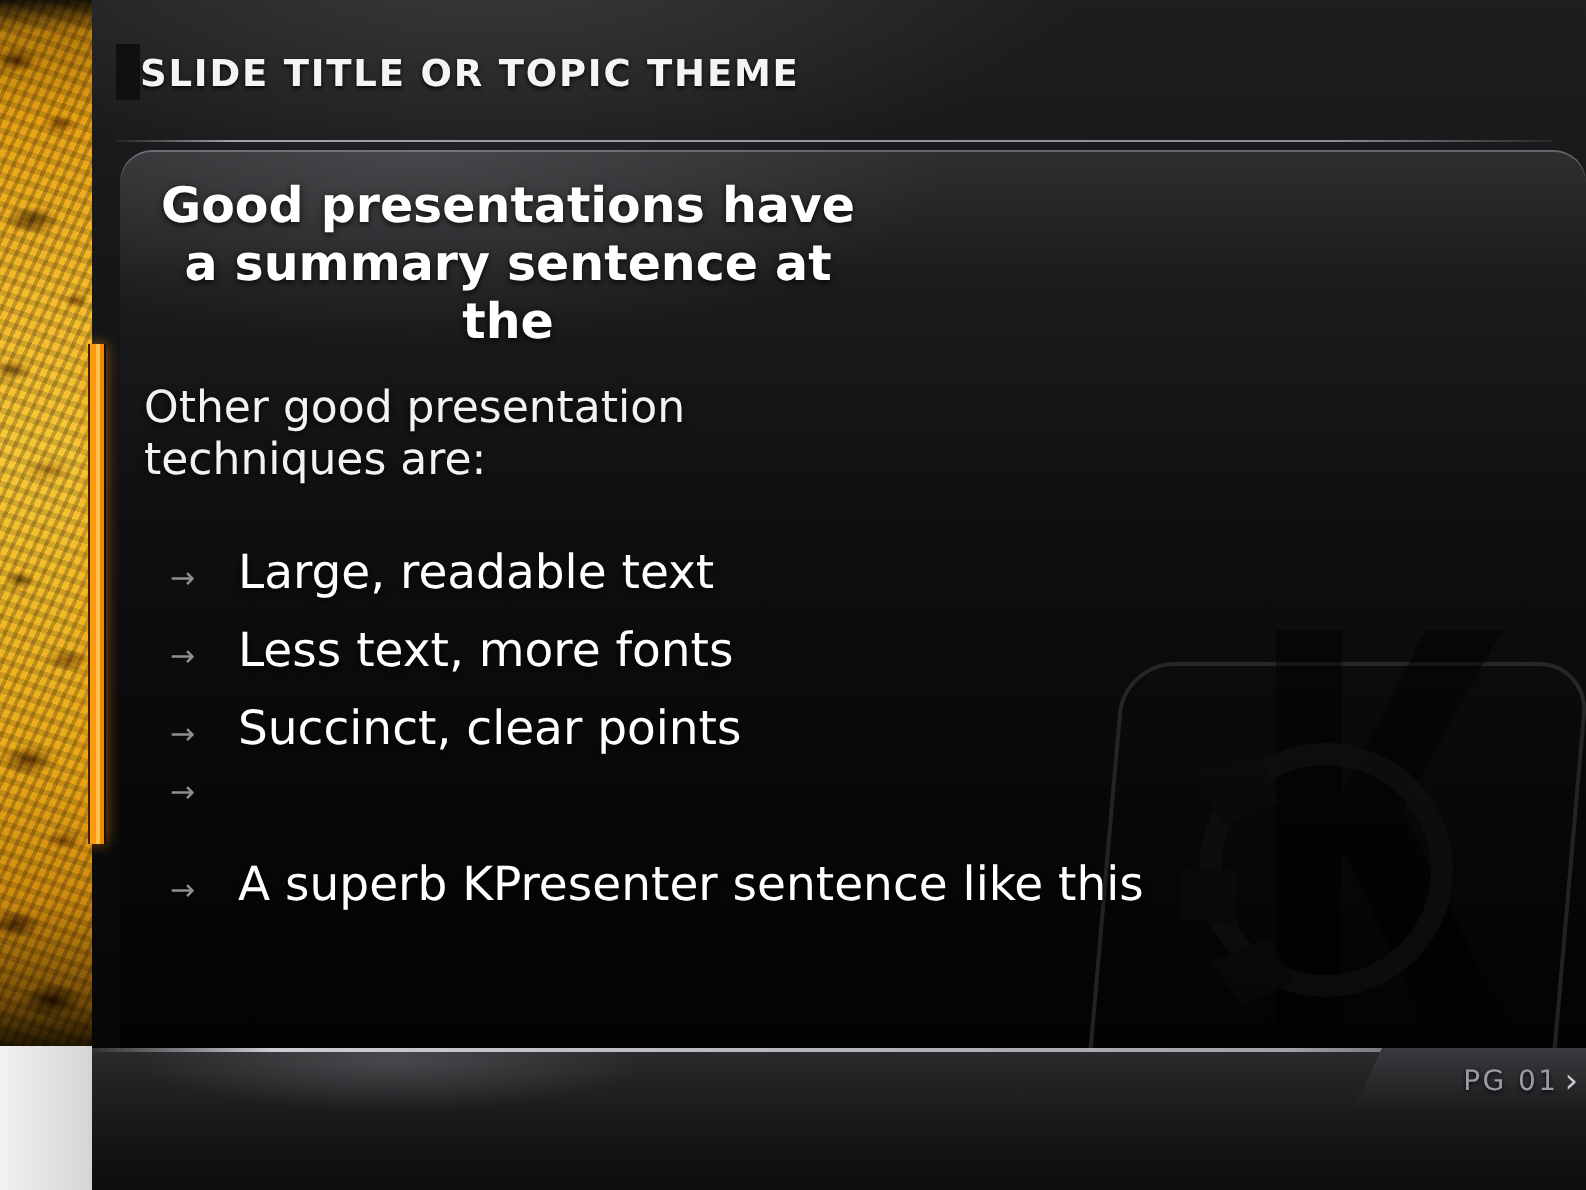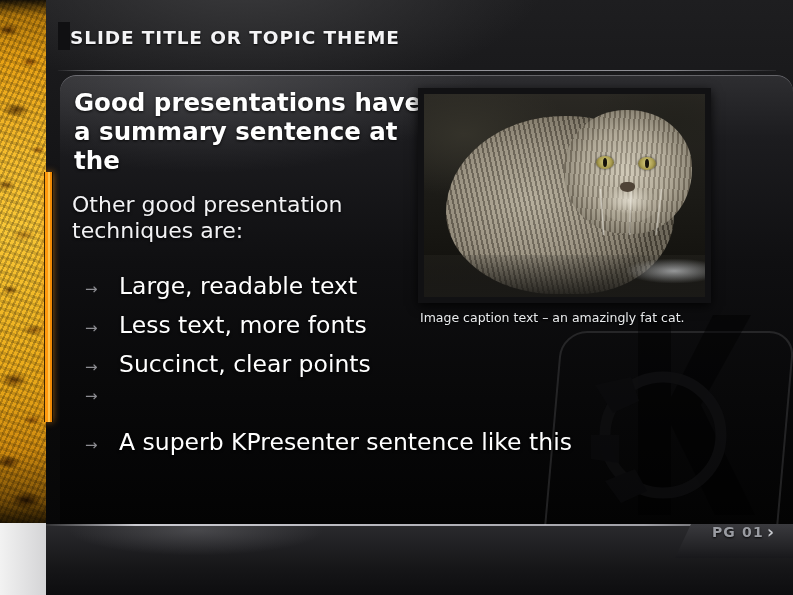--- a/index.html
+++ b/index.html
@@ -166,20 +166,21 @@
   .headline {
     position: absolute;
     left: 14px;
     top: 14px;
     width: 360px;
     font-size: 24.5px;
     font-weight: bold;
     line-height: 1.18;
     color: #ffffff;
     text-shadow: 0 1px 3px rgba(0,0,0,.85);
+    text-align: center;
   }
   .subhead {
     position: absolute;
     left: 12px;
     top: 117px;
     width: 370px;
     font-size: 22px;
     line-height: 1.2;
     color: #f2f2f4;
     text-shadow: 0 1px 3px rgba(0,0,0,.85);
@@ -349,25 +350,24 @@
   }
   .page-tab {
     position: absolute;
     right: 0;
     top: -2px;
     width: 118px;
     height: 34px;
     background: linear-gradient(to bottom, #3a3a3e, #232326 70%, #18181b);
     clip-path: polygon(16px 0, 100% 0, 100% 100%, 0 100%);
     display: flex;
-    align-items: flex-start;
+    align-items: center;
     justify-content: flex-end;
-    padding-right: 19px;
+    padding-right: 4px;
     box-sizing: border-box;
-    font-weight: bold;
   }
   .page-label {
     font-size: 14px;
     letter-spacing: 1.2px;
     color: #9a9ca2;
     text-shadow: 0 1px 2px rgba(0,0,0,.85);
   }
   .page-chevron {
     margin-left: 3px;
     font-size: 17px;
@@ -431,36 +431,20 @@
       </div>
       <div class="bullet-row">
         <span class="bullet-arrow">→</span>
       </div>
       <div class="bullet-row">
         <span class="bullet-arrow">→</span>
         <span class="bullet-text">A superb KPresenter sentence like this</span>
       </div>
     </div>
 
-    <div class="image-block">
-      <div class="image-frame">
-        <div class="photo"></div>
-        <div class="cat-body"></div>
-        <div class="cat-head2"></div>
-        <div class="cat-muzzle"></div>
-        <div class="whiskers"></div>
-        <div class="eye left"></div>
-        <div class="eye right"></div>
-        <div class="pupil left"></div>
-        <div class="pupil right"></div>
-        <div class="cat-nose"></div>
-        <div class="photo-ledge"></div>
-      </div>
-      <div class="caption">Image caption text – an amazingly fat cat.</div>
-    </div>
 
   </div>
 
   <div class="footer-divider"></div>
   <div class="footer">
     <div class="page-tab">
       <span class="page-label">PG 01</span>
       <span class="page-chevron">›</span>
     </div>
   </div>

